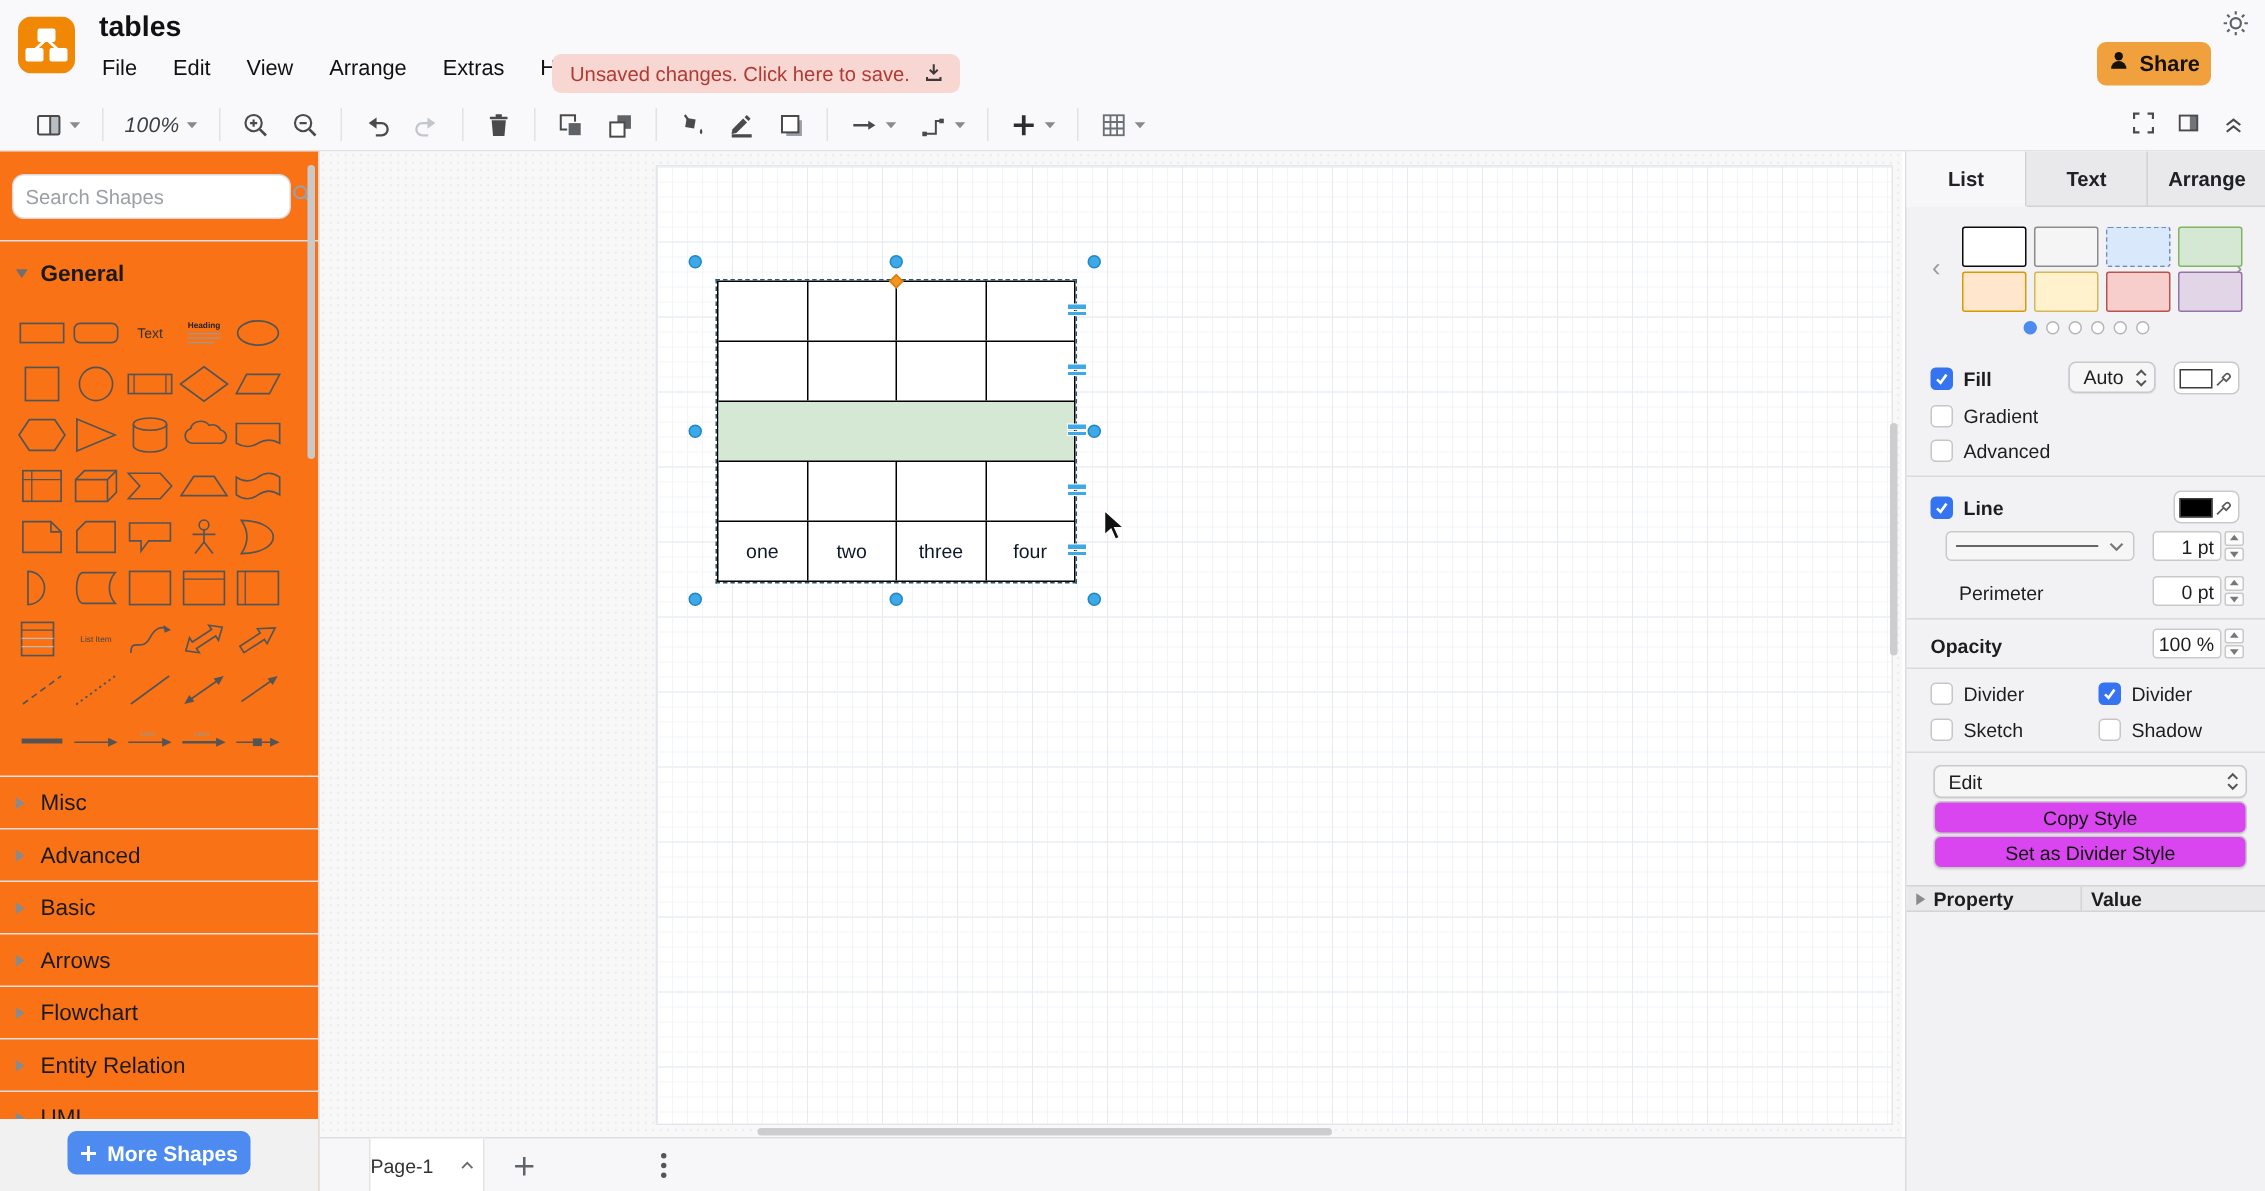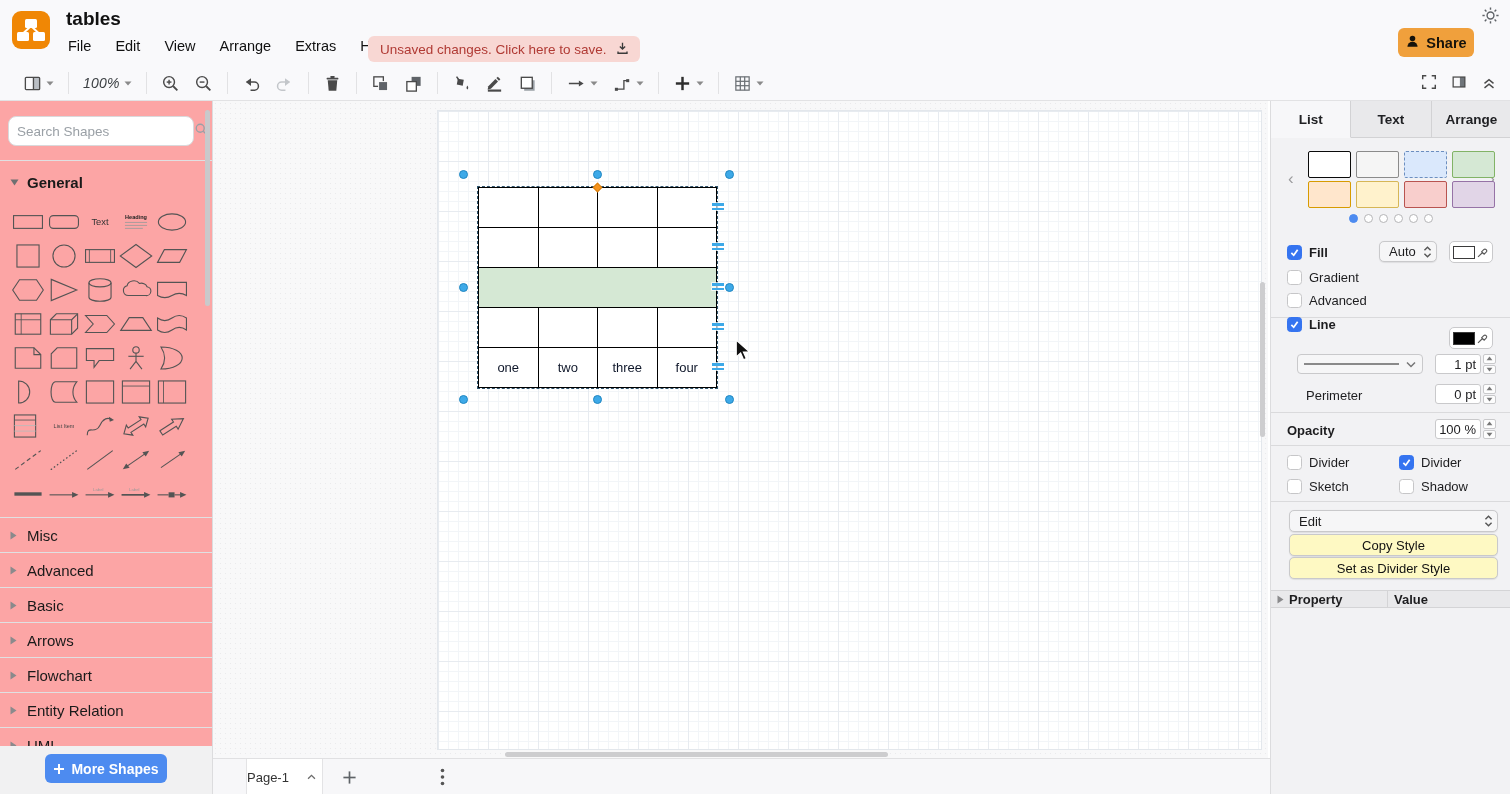--- a/index.html
+++ b/index.html
@@ -27,21 +27,21 @@
   
   #toolbar { position:absolute; left:0; top:66px; width:1510px; height:34px;
              display:flex; align-items:center; padding-left:16px; }
   .tb-item { display:flex; align-items:center; gap:4px; margin:0 7px; cursor:default;font-style:italic; }
   .tb-sep { width:1px; height:22px; background:#e2e2e4; margin:0 7px; }
   #zoom-label { font-size:14px; color:#3c4043; letter-spacing:.2px; }
   #toolbar-right { position:absolute; right:12px; top:66px; height:34px; display:flex; align-items:center; gap:12px; }
 
   
   #sidebar { position:absolute; left:0; top:101px; width:213px; height:693px;
-             background:#fca5a5; border-right:1px solid #dcdcde; overflow:hidden; }
+             background:#f97316; border-right:1px solid #dcdcde; overflow:hidden; }
   #search-box { position:absolute; left:8px; top:15px; width:186px; height:30px;
                 background:#fff; border:1px solid #d9d9db; border-radius:8px;
                 display:flex; align-items:center; padding:0 8px; }
   #search-box input { border:none; outline:none; flex:1; font-size:13.5px;
                       font-family:inherit; color:#333; background:transparent; }
   #search-box input::placeholder { color:#9aa0a6; }
   #sidebar-divider1 { position:absolute; left:0; top:59px; width:213px; height:1px; background:#e0e0e2; }
   #general-header { position:absolute; left:10px; top:66px; height:30px;
                     display:flex; align-items:center; gap:8px; font-size:15px; font-weight:600; color:#1a1a1a; }
   #shape-grid { position:absolute; left:10px; top:104px; width:186px;
@@ -126,21 +126,21 @@
                border-radius:3px; font-size:13px; text-align:right; padding:2px 4px 0 0; }
   .stepper { position:absolute; width:13px; height:20px; display:flex; flex-direction:column; gap:1px; }
   .stepper span { flex:1; background:#fdfdfd; border:1px solid #c9c9cb; border-radius:2px;
                   display:flex; align-items:center; justify-content:center; cursor:pointer; }
   #line-style-select { position:absolute; left:26px; top:253px; width:126px; height:20px;
                        background:#f6f6f7; border:1px solid #c9c9cb; border-radius:4px;
                        display:flex; align-items:center; justify-content:space-between; padding:0 6px; cursor:pointer; }
   #toggle-grid { position:absolute; left:16px; top:349px; width:210px;
                  display:grid; grid-template-columns:112px 98px; grid-auto-rows:24px; }
   .toggle-item { display:flex; align-items:center; gap:7px; }
-  .panel-btn { position:absolute; left:18px; width:209px; height:22px; background:#fef9c3;
+  .panel-btn { position:absolute; left:18px; width:209px; height:22px; background:#d946ef;
                border:1px solid #c9c9cb; border-radius:5px; display:flex; align-items:center;
                justify-content:center; font-size:13px; color:#111; cursor:pointer;
                box-shadow:0 0.5px 1px rgba(0,0,0,.08); }
   #pv-header { position:absolute; left:0; top:489px; width:240px; height:18px; display:flex;
                background:#e9e9eb; border-top:1px solid #d4d4d6; border-bottom:1px solid #d4d4d6; }
   .pv-cell { display:flex; align-items:center; gap:5px; font-weight:700; font-size:13px; }
   .pv-cell.prop { width:117px; padding-left:6px; border-right:1px solid #d4d4d6; }
   .pv-cell.val { flex:1; padding-left:6px; }
 
   
@@ -821,21 +821,21 @@
       <span class="cb"></span>
       <span class="plabel">Gradient</span>
     </div>
     <div class="prow" style="top:188px;">
       <span class="cb"></span>
       <span class="plabel">Advanced</span>
     </div>
 
     <div class="pdiv" style="top:216px;"></div>
 
-    <div class="prow" style="top:212px;justify-content:flex-end;">
+    <div class="prow" style="top:226px;justify-content:flex-end;">
       <span class="cb on">
           <svg width="11" height="11" viewBox="0 0 14 14" fill="none" stroke="#fff" stroke-width="2.2">
             <polyline points="3,7.5 6,10.5 11,3.5"></polyline>
           </svg>
         </span>
       <span class="plabel b">Line</span>
     </div>
     <div class="color-group" style="left:178px;top:226px;">
       <span class="mini-swatch" style="background:#000000;"></span>
       <svg width="13" height="13" viewBox="0 0 16 16">

